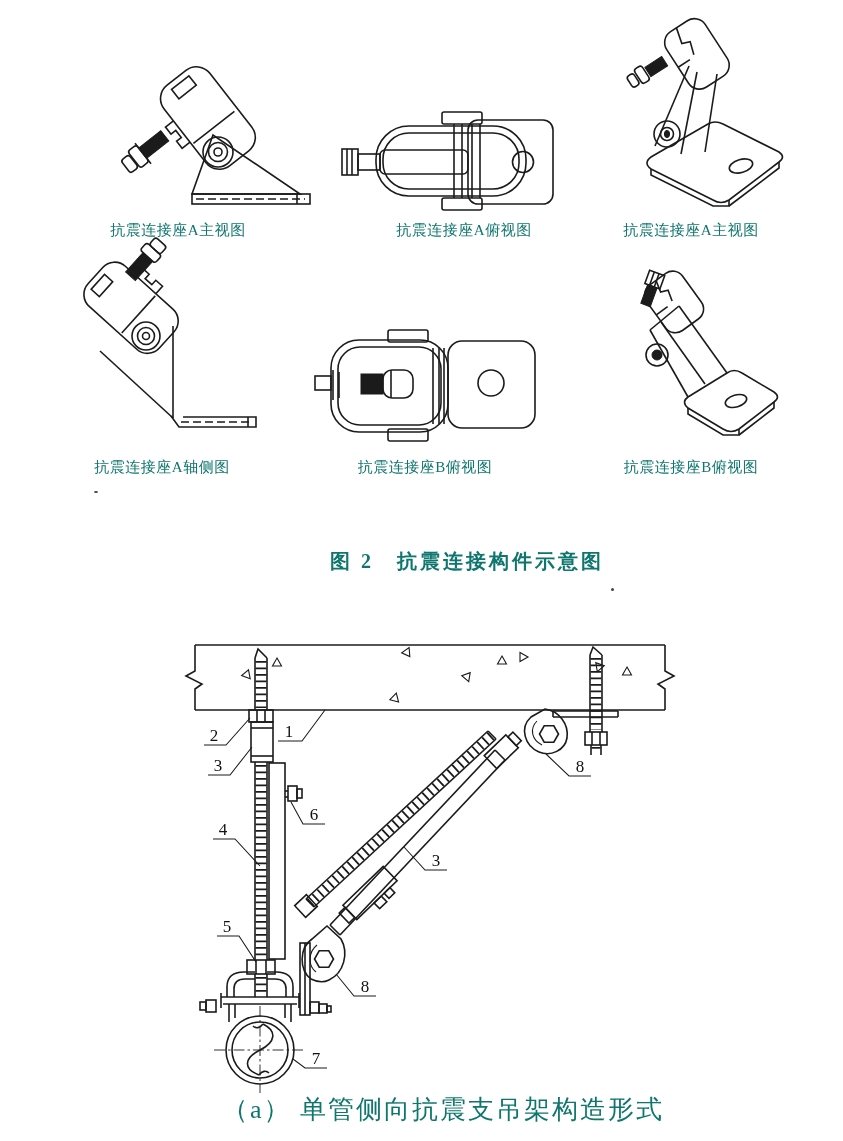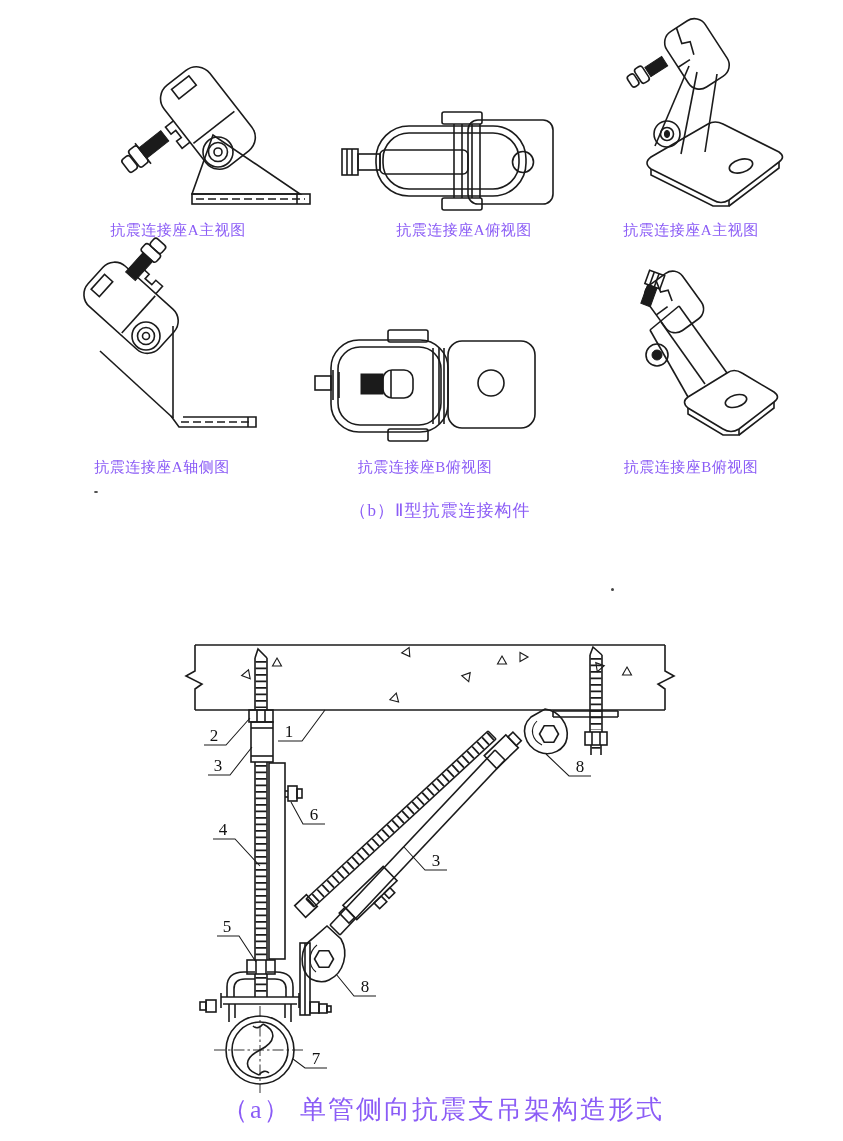--- a/index.html
+++ b/index.html
@@ -1,20 +1,20 @@
 <!DOCTYPE html>
 <html><head>
 <meta charset="utf-8">
 <style>
   html,body{margin:0;padding:0;background:#e8e8e8;}
   .page{position:relative;width:843px;height:1141px;background:#ffffff;overflow:hidden;
         font-family:"Liberation Serif","DejaVu Serif",serif;color:#151515;}
   .abs{position:absolute;}
   .cap{position:absolute;transform:translateX(-50%);white-space:nowrap;
-       font-size:15px;line-height:1.25;letter-spacing:0.5px;color:#8b5cf6;font-family:Liberation Serif, serif;}
+       font-size:15px;line-height:1.25;letter-spacing:0.5px;color:#0f766e;}
   .cap.b{font-size:17px;letter-spacing:1px;}
   .cap.title{font-size:20px;font-weight:bold;letter-spacing:3px;}
   .cap.a{font-size:26px;letter-spacing:2px;}
   svg{overflow:visible;display:block;}
   .ln{stroke:#1b1b1b;fill:none;stroke-width:1.6;}
   .lt{stroke:#1b1b1b;fill:none;stroke-width:1.1;}
   .fill{fill:#1b1b1b;stroke:#1b1b1b;stroke-width:1;}
   .thin{stroke:#1b1b1b;fill:none;stroke-width:1.05;}
   .thr{stroke:#1b1b1b;fill:none;}
   .cl{stroke:#1b1b1b;fill:none;stroke-width:0.9;stroke-dasharray:11 3 2.5 3;}
@@ -172,21 +172,21 @@
     </g>
   </svg>
 
   <div class="cap" style="left:178px;top:221px">抗震连接座A主视图</div>
   <div class="cap" style="left:464px;top:221px">抗震连接座A俯视图</div>
   <div class="cap" style="left:691px;top:221px">抗震连接座A主视图</div>
   <div class="cap" style="left:162px;top:458px">抗震连接座A轴侧图</div>
   <div class="cap" style="left:425px;top:458px">抗震连接座B俯视图</div>
   <div class="cap" style="left:691px;top:458px">抗震连接座B俯视图</div>
 
-  <div class="cap b" style="left:440px;top:500px">（b）Ⅱ型抗震连接构件</div>
+  <div class="cap title" style="left:467px;top:549px">图 2　抗震连接构件示意图</div>
 
   <svg class="abs" style="left:150px;top:625px" width="560" height="470" viewBox="0 0 560 470">
 
     <g>
       <line class="ln" x1="45" y1="20" x2="515" y2="20"></line>
       <line class="ln" x1="45" y1="85" x2="515" y2="85"></line>
       <path class="ln" d="M45,20 V46 L36,51 L52,59 L45,64 V85"></path>
       <path class="ln" d="M515,20 V46 L524,51 L508,59 L515,64 V85"></path>
       <g>
         <path class="lt" d="M0,-5 L4.5,3 L-4.5,3 Z" transform="translate(127,38)"></path>

